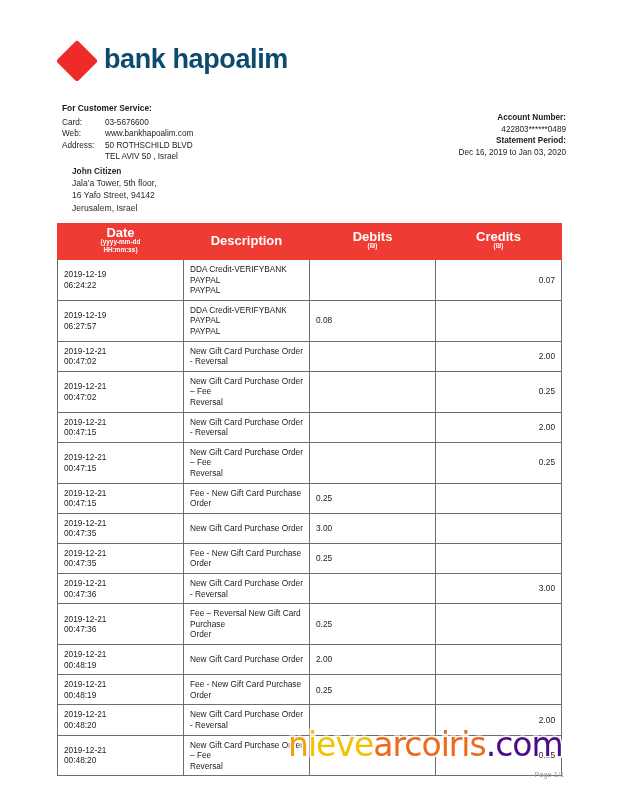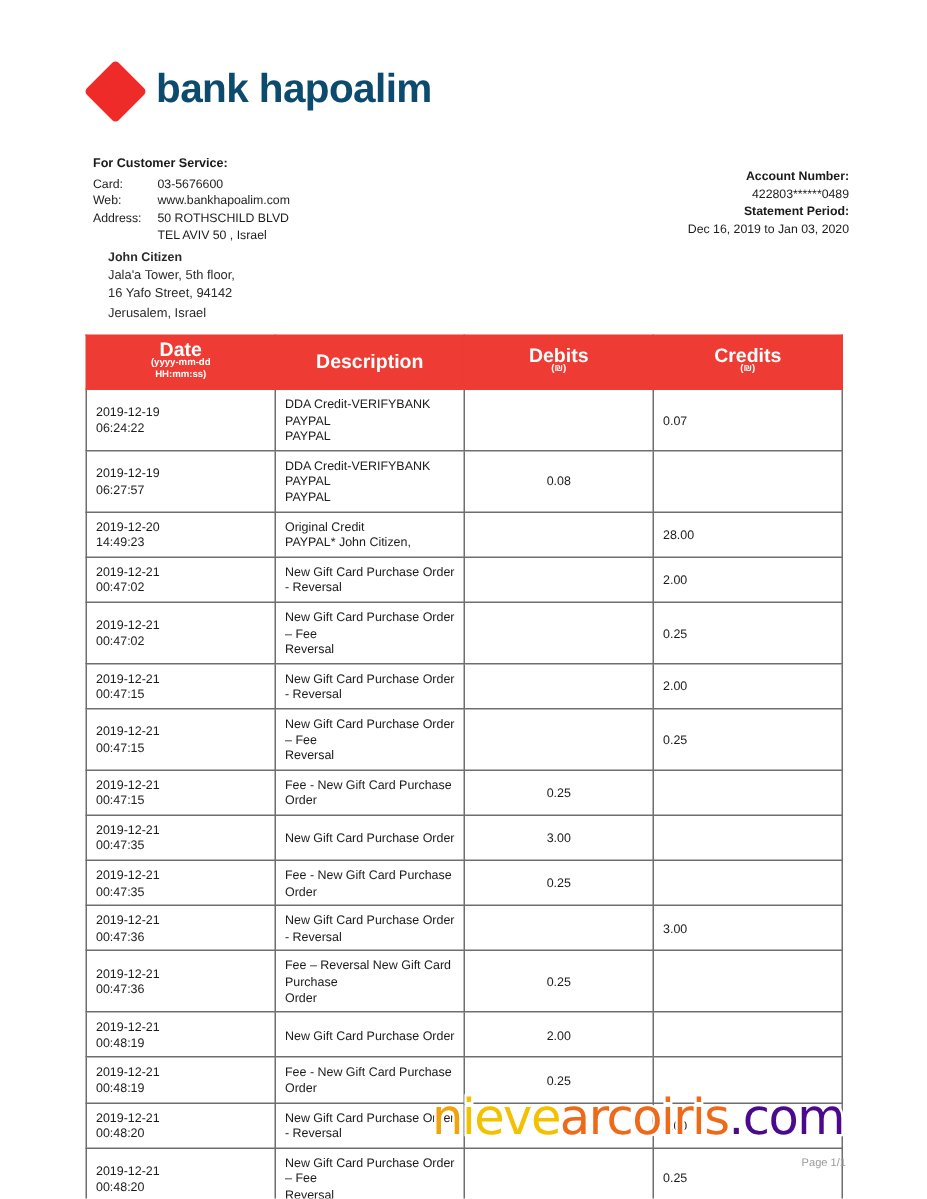--- a/index.html
+++ b/index.html
@@ -106,22 +106,22 @@
   table.stmt td {
     border: 1px solid #6e6e6e;
     padding: 4px 6px;
     vertical-align: middle;
     line-height: 10.6px;
     height: 20px;
     color: #1b1b1b;
   }
   td.c-date { width: 88px; }
   td.c-desc { width: 203px; }
-  td.c-deb  { width: 73px; text-align: center; padding-right: 9px;}
-  td.c-cre  { width: 117px; padding-right: 9px;}
+  td.c-deb  { width: 73px; text-align: left; padding-right: 9px;}
+  td.c-cre  { width: 117px; text-align: right; padding-right: 9px;}
   .date-l1, .date-l2 { display: block; white-space: nowrap; }
 
   
   .watermark {
     position: absolute;
     left: 288px;
     top: 727px;
     font-size: 33px;
     font-weight: normal;
     font-family: "DejaVu Sans", sans-serif;
@@ -224,30 +224,20 @@
             <span class="date-l1">2019-12-19</span>
             <span class="date-l2">06:27:57</span>
           </td>
           <td class="c-desc" style="white-space: pre-line;">DDA Credit-VERIFYBANK PAYPAL
 PAYPAL</td>
           <td class="c-deb">0.08</td>
           <td class="c-cre"></td>
         </tr>
         <tr>
           <td class="c-date">
-            <span class="date-l1">2019-12-20</span>
-            <span class="date-l2">14:49:23</span>
-          </td>
-          <td class="c-desc" style="white-space: pre-line;">Original Credit
-PAYPAL* John Citizen,</td>
-          <td class="c-deb"></td>
-          <td class="c-cre">28.00</td>
-        </tr>
-        <tr>
-          <td class="c-date">
             <span class="date-l1">2019-12-21</span>
             <span class="date-l2">00:47:02</span>
           </td>
           <td class="c-desc" style="white-space: pre-line;">New Gift Card Purchase Order - Reversal</td>
           <td class="c-deb"></td>
           <td class="c-cre">2.00</td>
         </tr>
         <tr>
           <td class="c-date">
             <span class="date-l1">2019-12-21</span>

